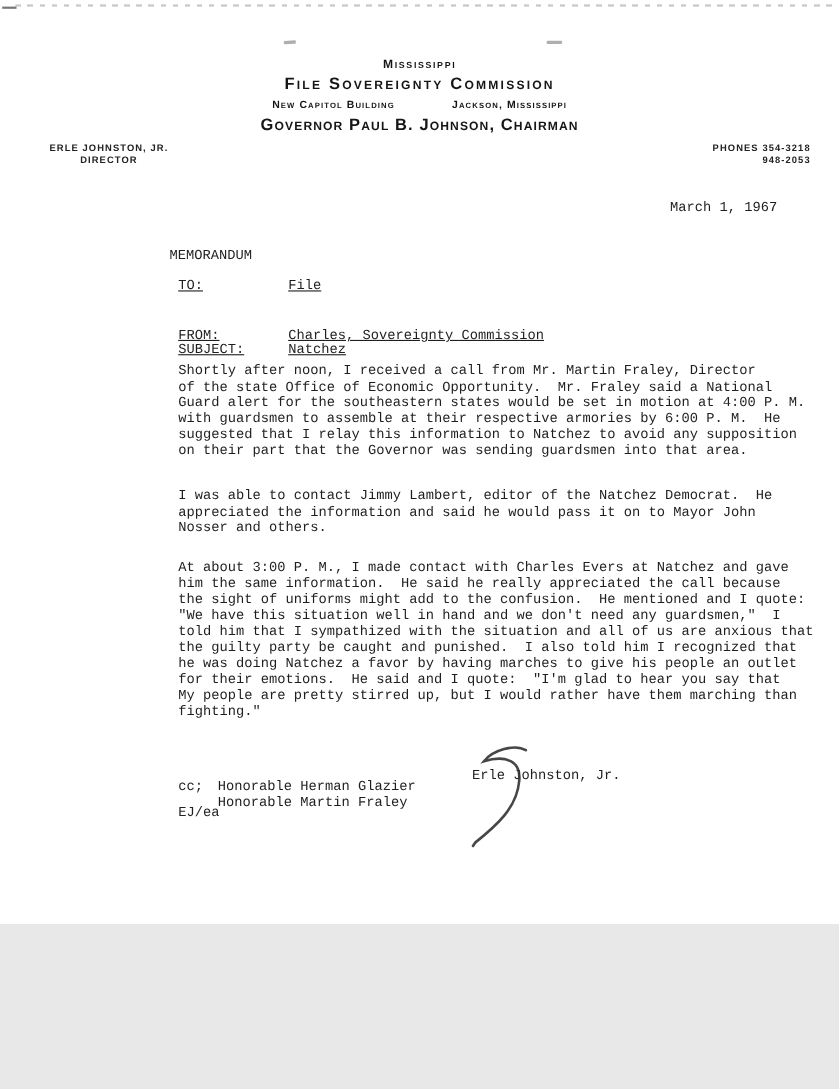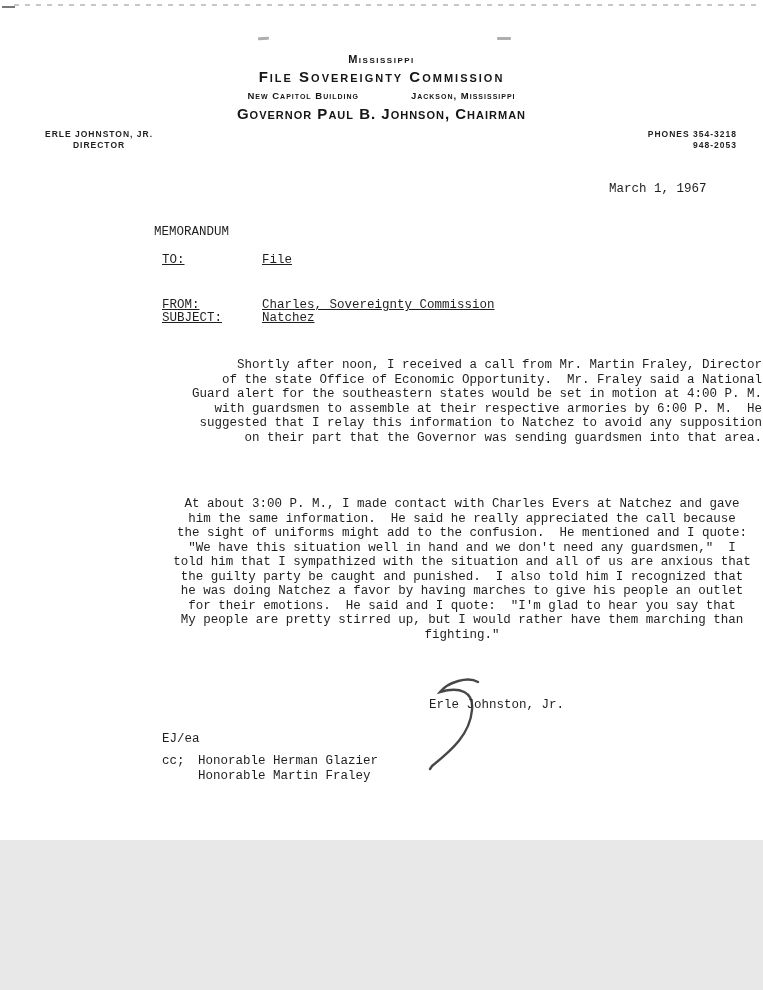--- a/index.html
+++ b/index.html
@@ -49,26 +49,26 @@
   
   .mono{font-size:12.5px;line-height:14.5px;white-space:pre-wrap;padding-left:44px;}
   .date{position:absolute;top:182px;left:565px;}
   .memo-heading{position:absolute;top:225px;left:110px;}
   .memo-row{position:absolute;left:118px;display:flex;text-decoration:underline;}
   .memo-row .lbl{width:100px;flex:0 0 100px;}
   .row-to{top:253px;}
   .row-from{top:282px;margin-top:16px;}
   .row-subject{top:311px;}
   .para{position:absolute;left:118px;width:600px;}
-  .para-1{top:358px;text-align:right;}
+  .para-1{top:330px;}
   .para-2{top:444px;}
-  .para-3{top:497px;text-align:center;}
+  .para-3{top:509px;}
   .sig-name{position:absolute;top:698px;left:385px;}
   .sig-svg{position:absolute;top:676px;left:424px;width:60px;height:100px;}
-  .cc-block{position:absolute;top:754px;left:118px;display:flex;}
+  .cc-block{position:absolute;top:708px;left:118px;display:flex;}
   .cc-block .lbl{width:36px;flex:0 0 36px;}
   .initials{position:absolute;top:732px;left:118px;}
   .handwritten{
     position:absolute;top:898px;left:352px;
     font-family:"DejaVu Sans", sans-serif;font-style:italic;
     font-size:30px;color:#2c2c2c;letter-spacing:3px;
     transform:rotate(-3deg) skewX(-6deg);
   }
 </style>
 </head>
@@ -123,20 +123,23 @@
     <span class="lbl">SUBJECT:</span>
     <span>Natchez</span>
   </div>
 
   <div class="mono para para-1">Shortly after noon, I received a call from Mr. Martin Fraley, Director
 of the state Office of Economic Opportunity.  Mr. Fraley said a National
 Guard alert for the southeastern states would be set in motion at 4:00 P. M.
 with guardsmen to assemble at their respective armories by 6:00 P. M.  He
 suggested that I relay this information to Natchez to avoid any supposition
 on their part that the Governor was sending guardsmen into that area.</div>
+  <div class="mono para para-2">I was able to contact Jimmy Lambert, editor of the Natchez Democrat.  He
+appreciated the information and said he would pass it on to Mayor John
+Nosser and others.</div>
   <div class="mono para para-3">At about 3:00 P. M., I made contact with Charles Evers at Natchez and gave
 him the same information.  He said he really appreciated the call because
 the sight of uniforms might add to the confusion.  He mentioned and I quote:
 "We have this situation well in hand and we don't need any guardsmen,"  I
 told him that I sympathized with the situation and all of us are anxious that
 the guilty party be caught and punished.  I also told him I recognized that
 he was doing Natchez a favor by having marches to give his people an outlet
 for their emotions.  He said and I quote:  "I'm glad to hear you say that
 My people are pretty stirred up, but I would rather have them marching than
 fighting."</div>

